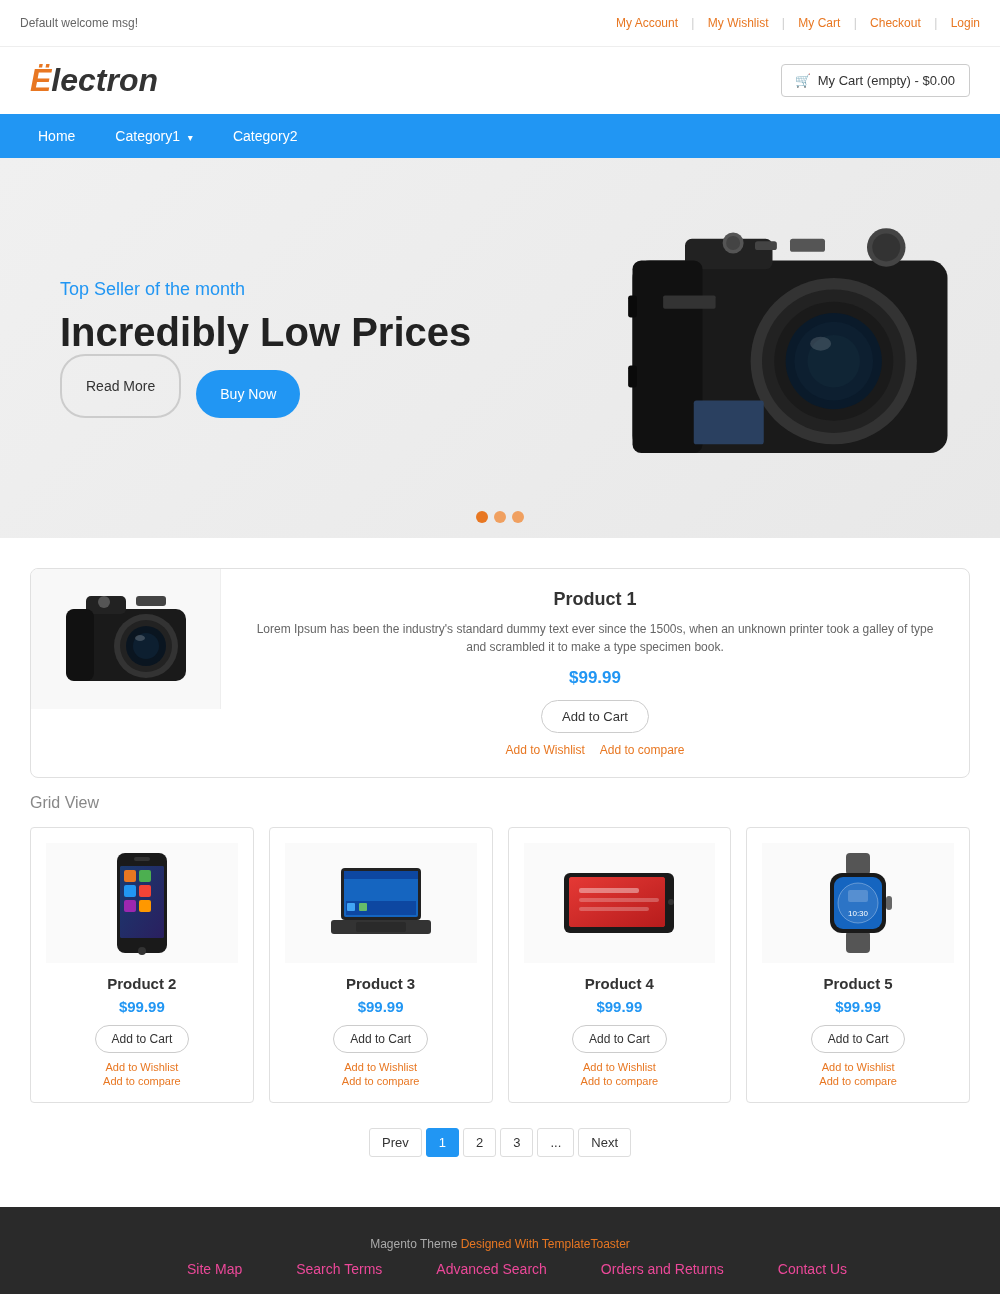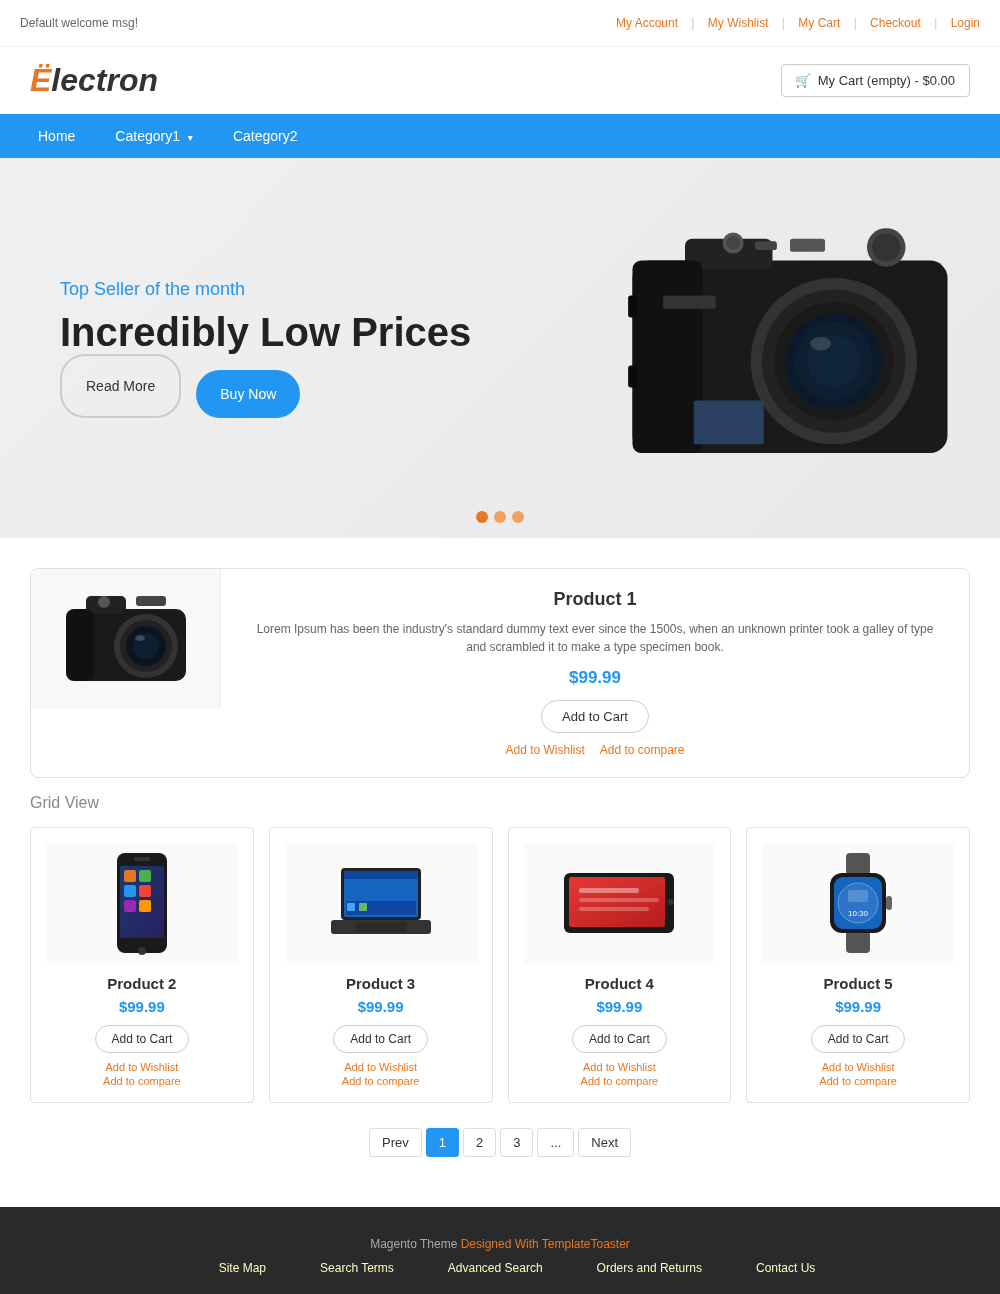--- a/index.html
+++ b/index.html
@@ -318,21 +318,21 @@
       padding: 30px 20px 20px;
       font-size: 12px;
     }
     footer a { color: #e87722; text-decoration: none; }
     .footer-links {
       display: flex;
       justify-content: center;
       gap: 20px;
       margin-top: 10px;
     }
-    .footer-links a { color: #fef9c3; font-size: 12px; margin-left: 34px; }
+    .footer-links a { color: #ec4899; font-size: 14px; margin-left: 34px; }
 
     
     .camera-placeholder {
       width: 420px;
       height: 320px;
     }
 
     
     .nikon-svg {
       width: 140px;

